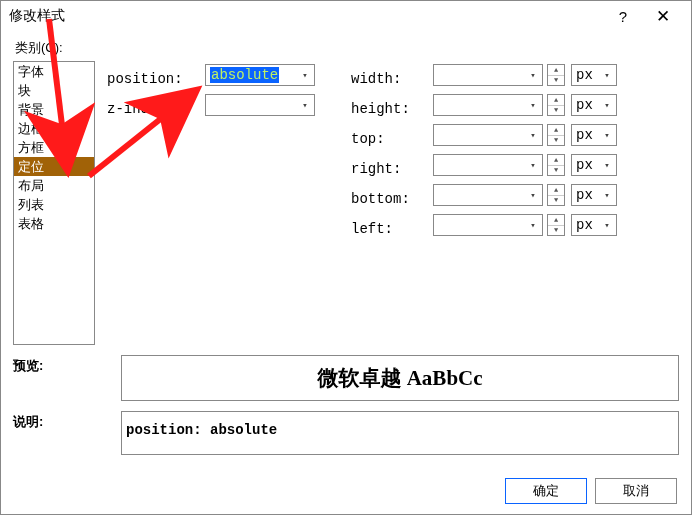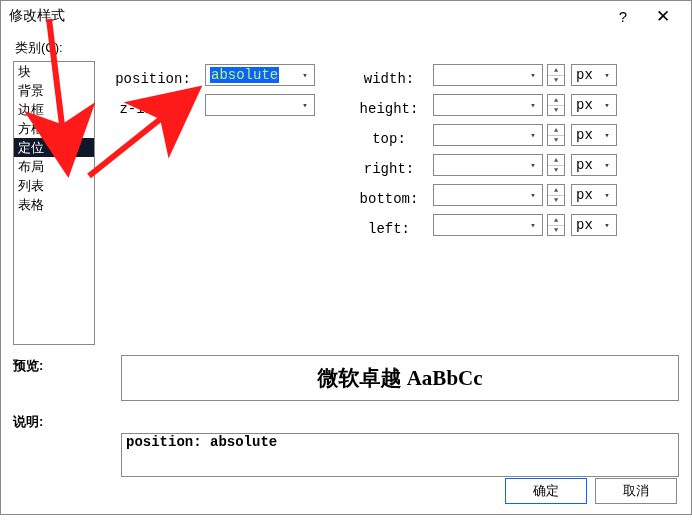--- a/index.html
+++ b/index.html
@@ -50,36 +50,36 @@
     background: #fff;
     overflow: hidden;
   }
   .catlist .item {
     padding: 1px 4px;
     font-size: 13px;
     line-height: 17px;
     white-space: nowrap;
   }
   .catlist .item.selected {
-    background: #0f172a;
+    background: #a16207;
     color: #fff;
   }
   .right-pane {
     flex: 1;
     padding-top: 2px;
   }
   .form-grid {
     display: grid;
     grid-template-columns: 94px 110px 28px 78px 110px 20px 46px;
     gap: 6px 4px;
     align-items: center;
     font-family: "Courier New", monospace;
     font-size: 14px;
   }
-  .form-grid .lbl { text-align: center; padding-right: 2px; margin-top: 8px;}
+  .form-grid .lbl { text-align: left; padding-right: 2px; margin-top: 8px;}
   .combo, .combo-sm {
     position: relative;
     height: 22px;
     border: 1px solid #888;
     background: #fff;
     display: flex;
     align-items: center;
     padding: 0 18px 0 4px;
     font-family: "Courier New", monospace;
     font-size: 14px;
@@ -131,24 +131,23 @@
     display: flex;
     align-items: center;
     justify-content: center;
     font-family: "SimSun","Songti SC",serif;
     font-size: 21px;
   }
   .desc-box {
     flex: 1;
     height: 44px;
     border: 1px solid #888;
-    padding: 0 4px;
+    padding: 10px 4px;
     font-family: "Courier New", monospace;
     font-size: 14px;
-    margin-top: 22px;
   }
   .footer {
     position: absolute;
     right: 14px;
     bottom: 10px;
     display: flex;
     gap: 8px;
   }
   .btn {
     min-width: 82px;
@@ -180,20 +179,21 @@
     <span class="spacer"></span>
     <span class="help-btn">?</span>
     <span class="close-btn">✕</span>
   </div>
 
   <div class="body">
     <div class="cat-label">类别(C):</div>
     <div class="columns">
 
       <div class="catlist">
+        <div class="item">字体</div>
         <div class="item">块</div>
         <div class="item">背景</div>
         <div class="item">边框</div>
         <div class="item">方框</div>
         <div class="item selected">定位</div>
         <div class="item">布局</div>
         <div class="item">列表</div>
         <div class="item">表格</div>
       </div>
 

